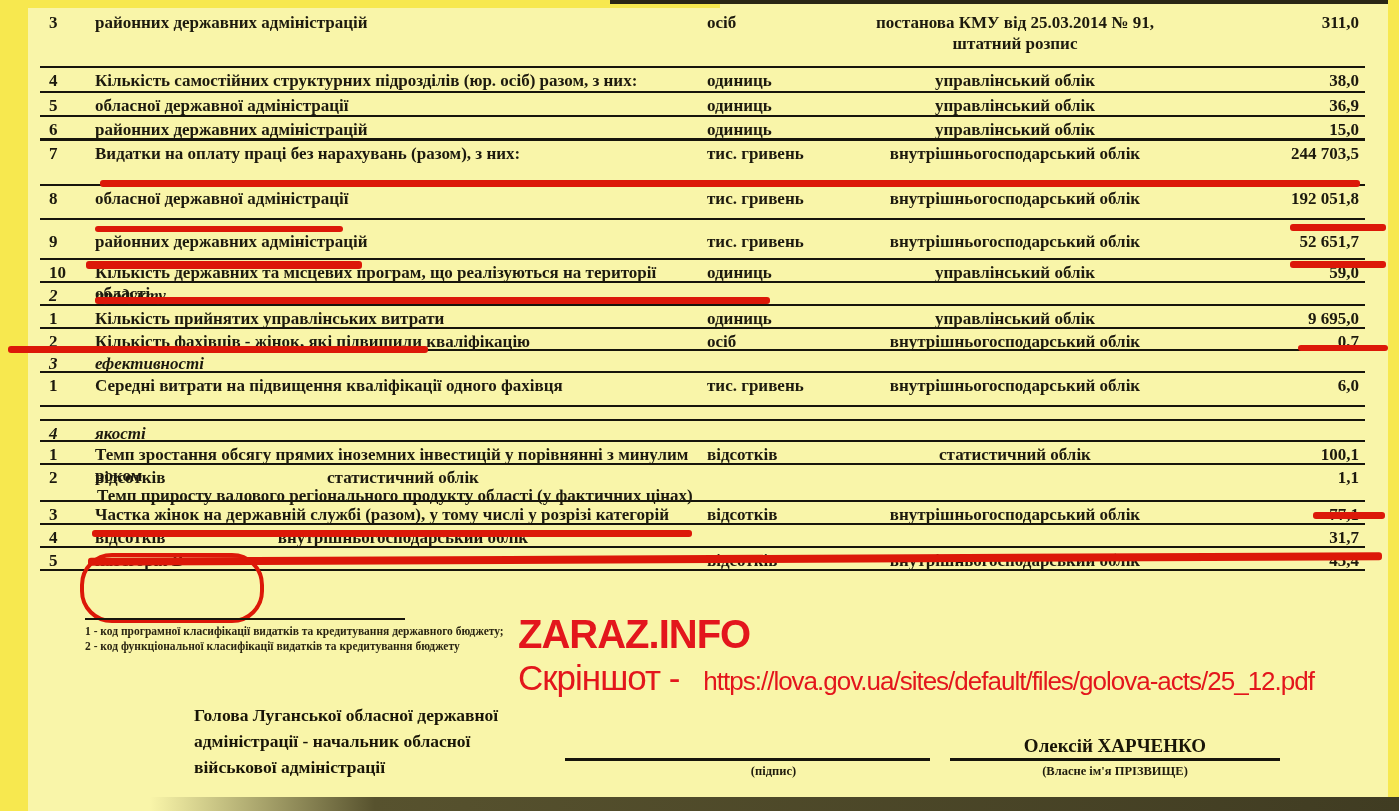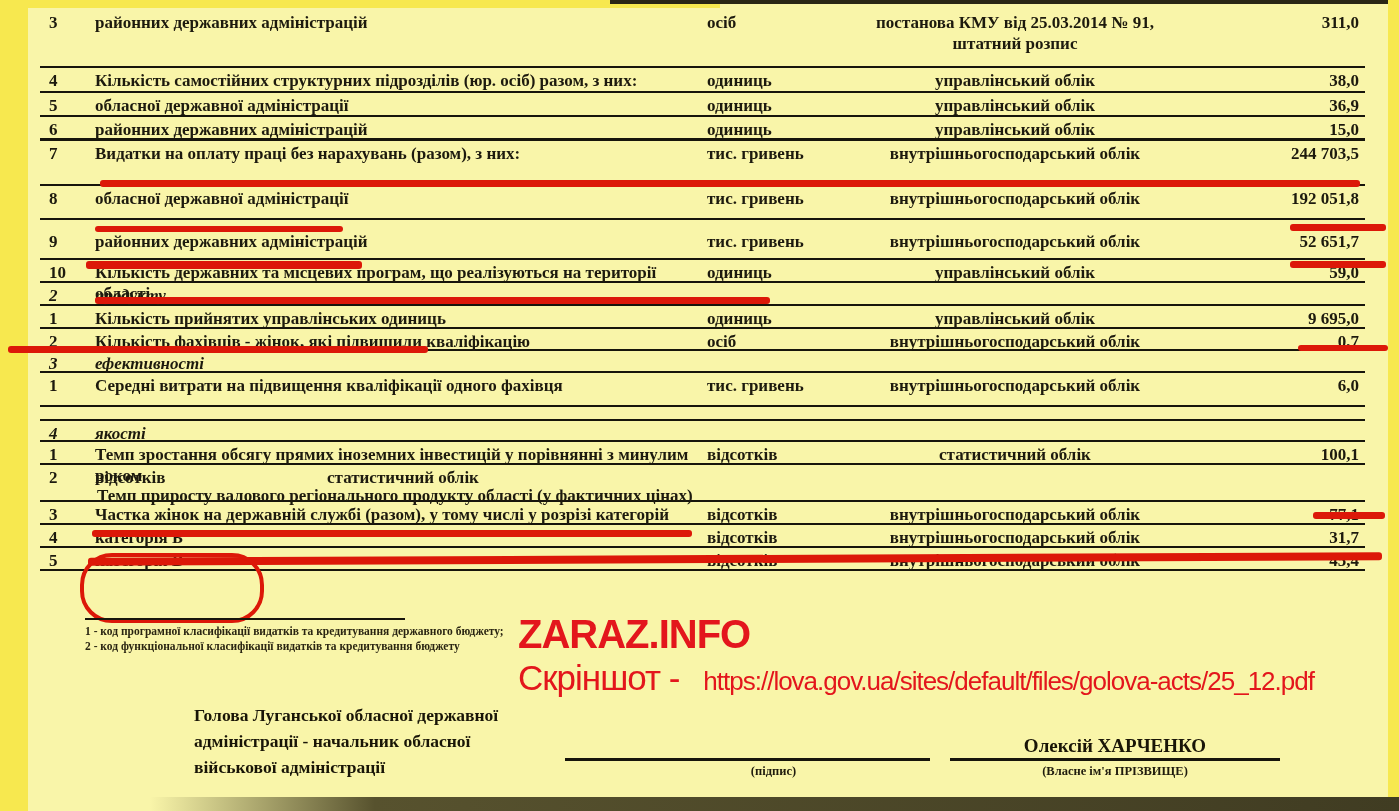--- a/index.html
+++ b/index.html
@@ -138,21 +138,21 @@
     </div>
       <div class="row section" style="height: 23px; border-bottom-width: 2px;">
       <div class="c c-num">2</div>
       <div class="c c-name">продукту</div>
       <div class="c c-unit"></div>
       <div class="c c-source"></div>
       <div class="c c-value"></div>
     </div>
       <div class="row" style="height: 23px; border-bottom-width: 2px;">
       <div class="c c-num">1</div>
-      <div class="c c-name">Кількість прийнятих управлінських одиниць</div>
+      <div class="c c-name">Кількість прийнятих управлінських витрати</div>
       <div class="c c-unit">одиниць</div>
       <div class="c c-source">управлінський облік</div>
       <div class="c c-value">9 695,0</div>
     </div>
       <div class="row" style="height: 22px; border-bottom-width: 2px;">
       <div class="c c-num">2</div>
       <div class="c c-name">Кількість фахівців - жінок, які підвищили кваліфікацію</div>
       <div class="c c-unit">осіб</div>
       <div class="c c-source">внутрішньогосподарський облік</div>
       <div class="c c-value">0,7</div>
@@ -190,31 +190,31 @@
       <div class="c c-name">Темп зростання обсягу прямих іноземних інвестицій у порівнянні з минулим роком</div>
       <div class="c c-unit">відсотків</div>
       <div class="c c-source">статистичний облік</div>
       <div class="c c-value">100,1</div>
     </div>
       <div class="row name-below" style="height: 37px; border-bottom-width: 2px;">
       <div class="c c-num">2</div>
       <div class="c c-name">Темп приросту валового регіонального продукту області (у фактичних цінах)</div>
       <div class="c c-unit">відсотків</div>
       <div class="c c-source">статистичний облік</div>
+      <div class="c c-value">1,1</div>
     </div>
       <div class="row" style="height: 23px; border-bottom-width: 2px;">
       <div class="c c-num">3</div>
       <div class="c c-name">Частка жінок на державній службі (разом), у тому числі у розрізі категорій</div>
       <div class="c c-unit">відсотків</div>
       <div class="c c-source">внутрішньогосподарський облік</div>
       <div class="c c-value">77,1</div>
     </div>
       <div class="row" style="height: 23px; border-bottom-width: 2px;">
       <div class="c c-num">4</div>
-      <div class="c c-name">категорія Б</div>
       <div class="c c-unit">відсотків</div>
       <div class="c c-source">внутрішньогосподарський облік</div>
       <div class="c c-value">31,7</div>
     </div>
       <div class="row" style="height: 23px; border-bottom-width: 2px;">
       <div class="c c-num">5</div>
       <div class="c c-name">категорія В</div>
       <div class="c c-unit">відсотків</div>
       <div class="c c-source">внутрішньогосподарський облік</div>
       <div class="c c-value">45,4</div>

